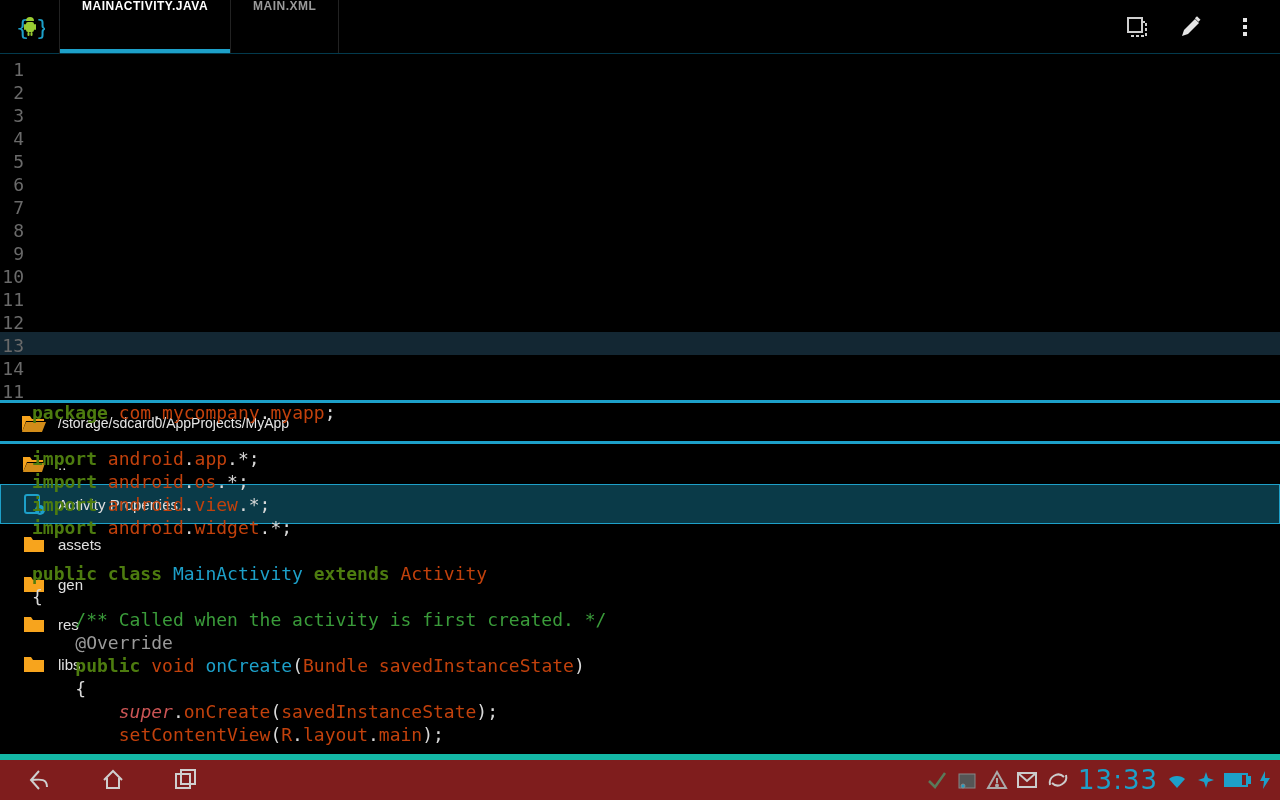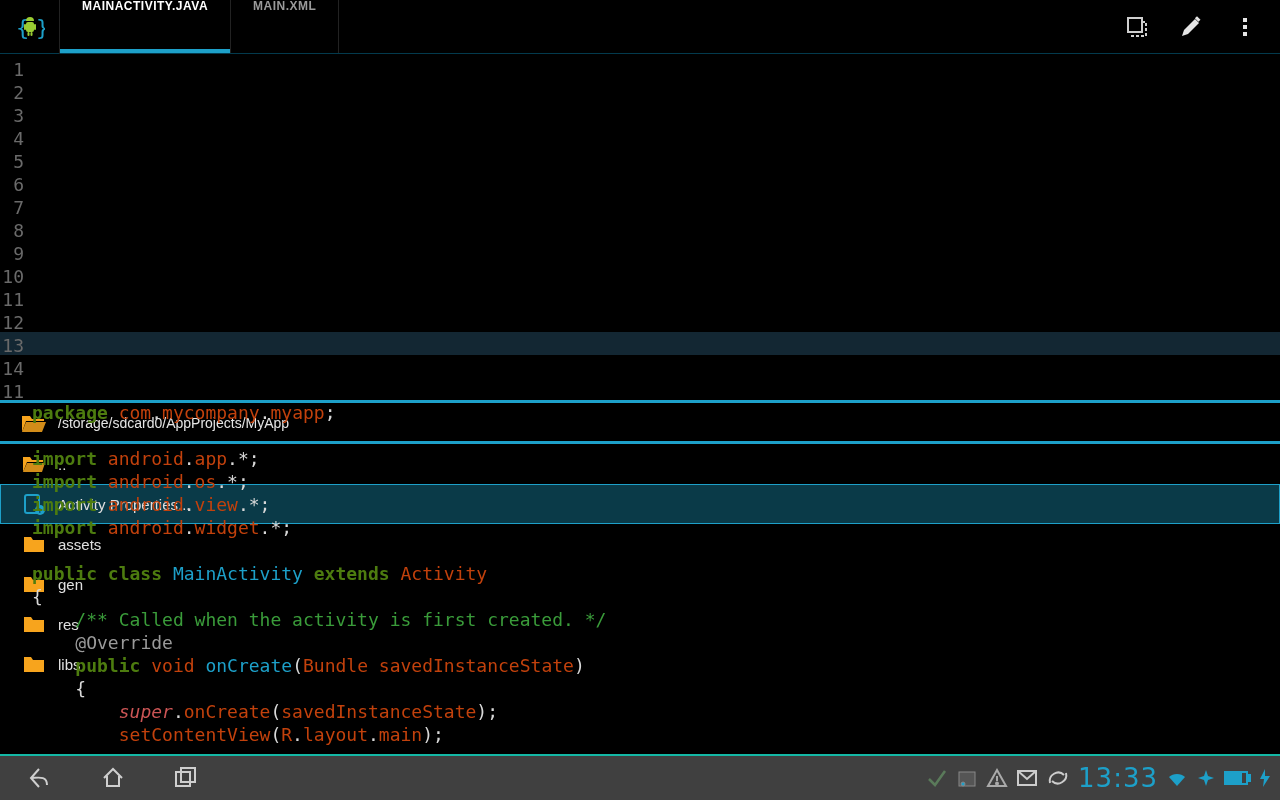--- a/index.html
+++ b/index.html
@@ -111,22 +111,22 @@
   }
   .fileitem.selected {
     background: #0a3a48;
     outline: 1px solid #1da0c9;
     outline-offset: -1px;
   }
 
   
   .sysbar {
     height: 46px;
-    background: #404040;
-    border-top: 2px solid #14b8a6;
+    background: #7f1d1d;
+    border-top: 6px solid #14b8a6;
     display: flex; align-items: center;
     padding: 0 10px;
     color: #9a9a9a;
     gap: 13px;
   }
   .navbtn { width: 60px; height: 100%; display:flex; align-items:center; justify-content:center; cursor:pointer; }
   .sysbar-spacer { flex:1; }
   .status { display:flex; align-items:center; gap:8px; }
   .clock {
     font: 26px/1 "DejaVu Sans", sans-serif;

